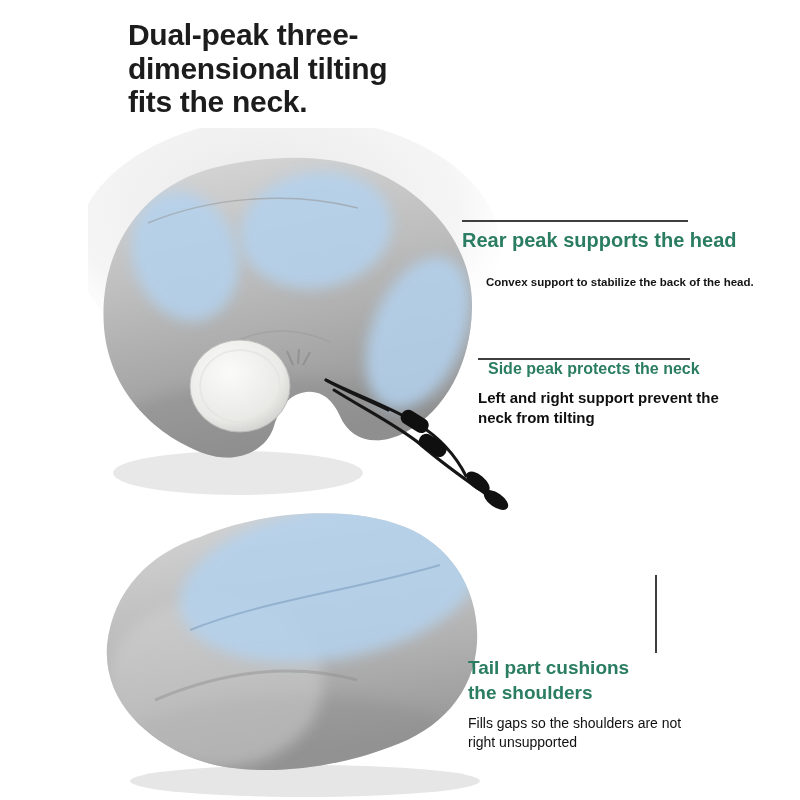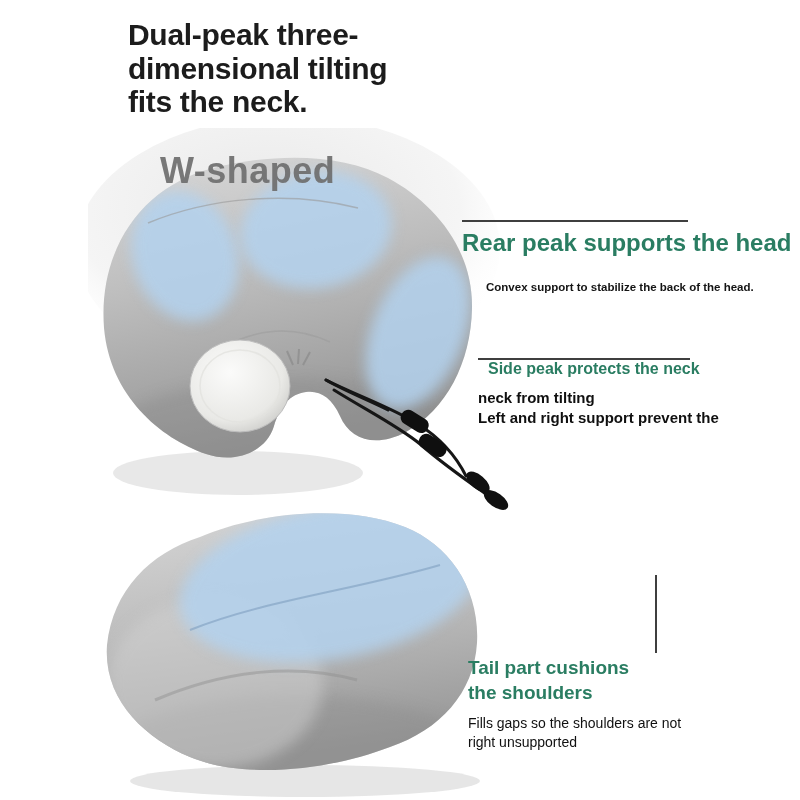--- a/index.html
+++ b/index.html
@@ -16,21 +16,21 @@
 
   .w-label { position:absolute; left:160px; top:150px; font-size:36px; font-weight:600;
              color:rgba(110,110,110,0.92); letter-spacing:0.5px; }
 
   .ann { position:absolute; }
   .leader-h { border-top:2px solid #3f3f3f; }
   .ann-title { color:#2a7d62; font-weight:600; white-space:nowrap; }
 
   .ann-rear { left:462px; top:220px; }
   .ann-rear .leader-h { width:226px; }
-  .ann-rear .ann-title { font-size:24px; margin-top:7px; }
+  .ann-rear .ann-title { font-size:20px; margin-top:7px; }
   .ann-rear .ann-sub { font-size:11.5px; font-weight:700; color:#141414;
                        margin-top:24px; margin-left:24px; white-space:nowrap; }
 
   .ann-side { left:478px; top:358px; }
   .ann-side .leader-h { width:212px; }
   .ann-side .ann-title { font-size:16px; margin-top:0; margin-left:10px; }
   .ann-side .ann-sub { font-size:15px; font-weight:700; color:#101010;
                        margin-top:10px; line-height:1.35; }
 
   .tail-line { position:absolute; left:655px; top:575px; height:78px;
@@ -100,21 +100,20 @@
         <path d="M 246 262 C 278 282 310 298 332 316 C 355 336 378 352 398 366"></path>
         <path d="M 238 252 C 255 262 280 272 300 282"></path>
       </g>
       <rect x="312" y="286" width="30" height="15" rx="7" transform="rotate(32 327 293)" fill="#0f0f0f"></rect>
       <rect x="330" y="310" width="30" height="15" rx="7" transform="rotate(32 345 317)" fill="#0f0f0f"></rect>
       <ellipse cx="390" cy="354" rx="14" ry="7" transform="rotate(40 390 354)" fill="#111111"></ellipse>
       <ellipse cx="408" cy="372" rx="14" ry="7" transform="rotate(35 408 372)" fill="#111111"></ellipse>
     </svg>
   </div>
 
-  <div class="w-label">W-shaped</div>
 
   <div class="scene scene-bottom">
     <svg width="400" height="305" viewBox="0 0 400 305">
       <defs>
         <linearGradient id="body2" x1="0" y1="0" x2="0.2" y2="1">
           <stop offset="0%" stop-color="#d6d6d6"></stop>
           <stop offset="50%" stop-color="#bcbcbc"></stop>
           <stop offset="100%" stop-color="#979797"></stop>
         </linearGradient>
         <clipPath id="bodyClip2">
@@ -142,22 +141,22 @@
   <div class="ann ann-rear">
     <div class="leader-h"></div>
     <div class="ann-title">Rear peak supports the head</div>
     <div class="ann-sub">Convex support to stabilize the back of the head.</div>
   </div>
 
   <div class="ann ann-side">
     <div class="leader-h"></div>
     <div class="ann-title">Side peak protects the neck</div>
     <div class="ann-sub">
+      <div>Left and right support prevent the</div>
       <div>neck from tilting</div>
-      <div>Left and right support prevent the</div>
     </div>
   </div>
 
   <div class="tail-line"></div>
   <div class="ann ann-tail">
     <div class="ann-title">
       <div>Tail part cushions</div>
       <div>the shoulders</div>
     </div>
     <div class="ann-sub">

